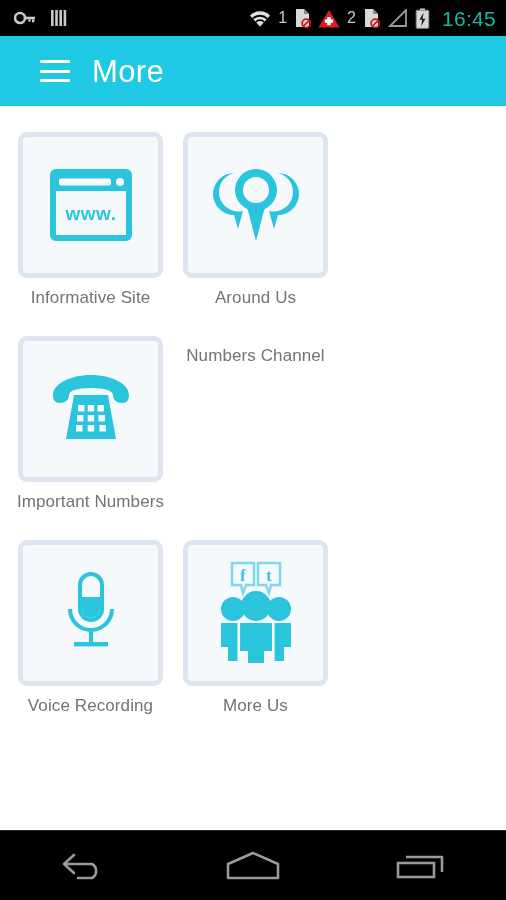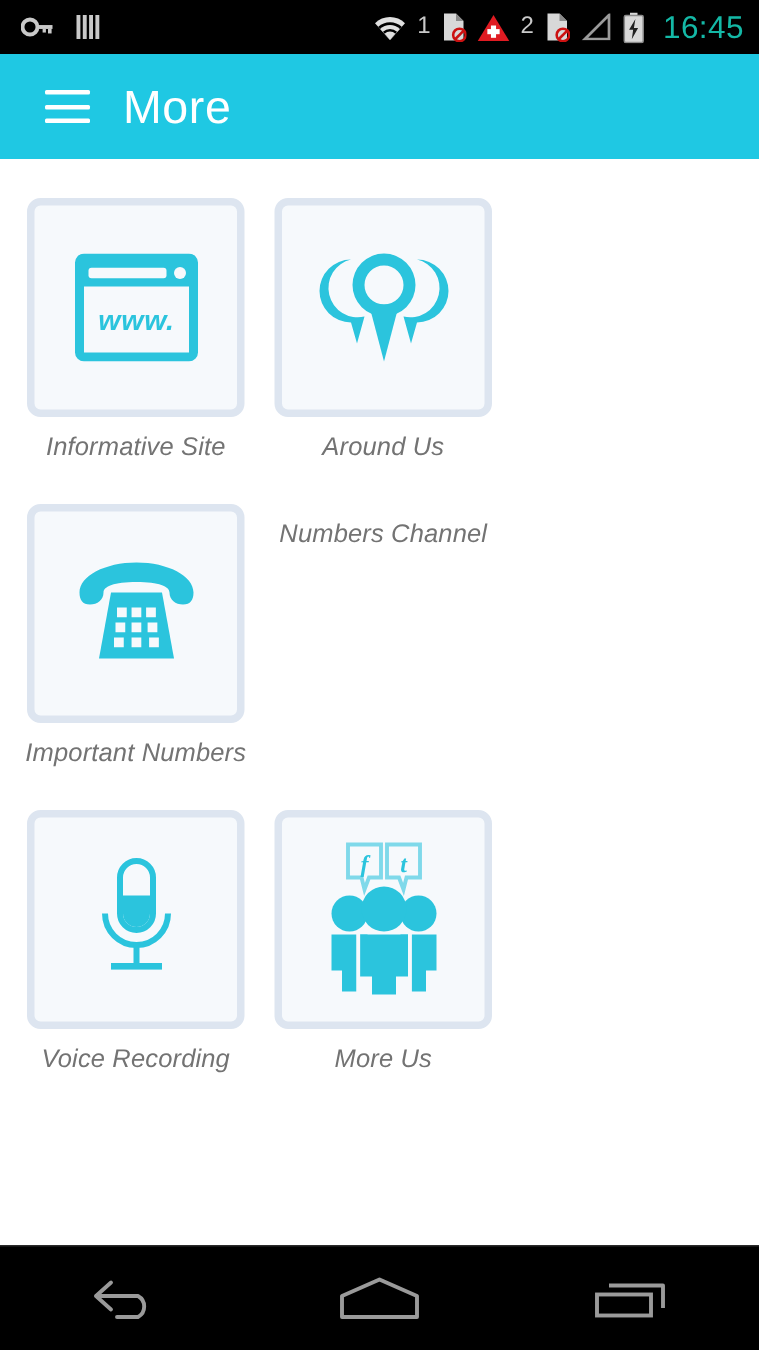--- a/index.html
+++ b/index.html
@@ -29,38 +29,37 @@
   .sb-time{
     color:#14b8a6;font-size:21px;line-height:21px;letter-spacing:.3px;
     margin-left:5px;font-family:"Liberation Sans", sans-serif;
   }
 
   
   .appbar{
     position:absolute;top:36px;left:0;width:506px;height:70px;
     background:#1fc8e3;
     display:flex;align-items:center;
-    box-sizing:border-box;padding-left:30px;
+    box-sizing:border-box;padding-left:40px;
   }
   .hamburger{
     width:30px;height:22px;
     display:flex;flex-direction:column;justify-content:space-between;
     cursor:pointer;
   }
   .hamburger span{display:block;height:3px;background:#ffffff;border-radius:1px;width:100%;}
   .appbar-title{
     color:#ffffff;font-size:31px;line-height:31px;font-weight:400;
     margin-left:22px;letter-spacing:.4px;
   }
 
   
   .content{
     position:absolute;top:106px;left:0;width:506px;height:722px;
     background:#ffffff;
-    font-style:italic;
   }
   .grid{
     display:flex;flex-wrap:wrap;
     padding:26px 8px 0 8px;
     box-sizing:border-box;
   }
   .cell{
     width:165px;
     display:flex;flex-direction:column;align-items:center;
     margin-bottom:28px;

